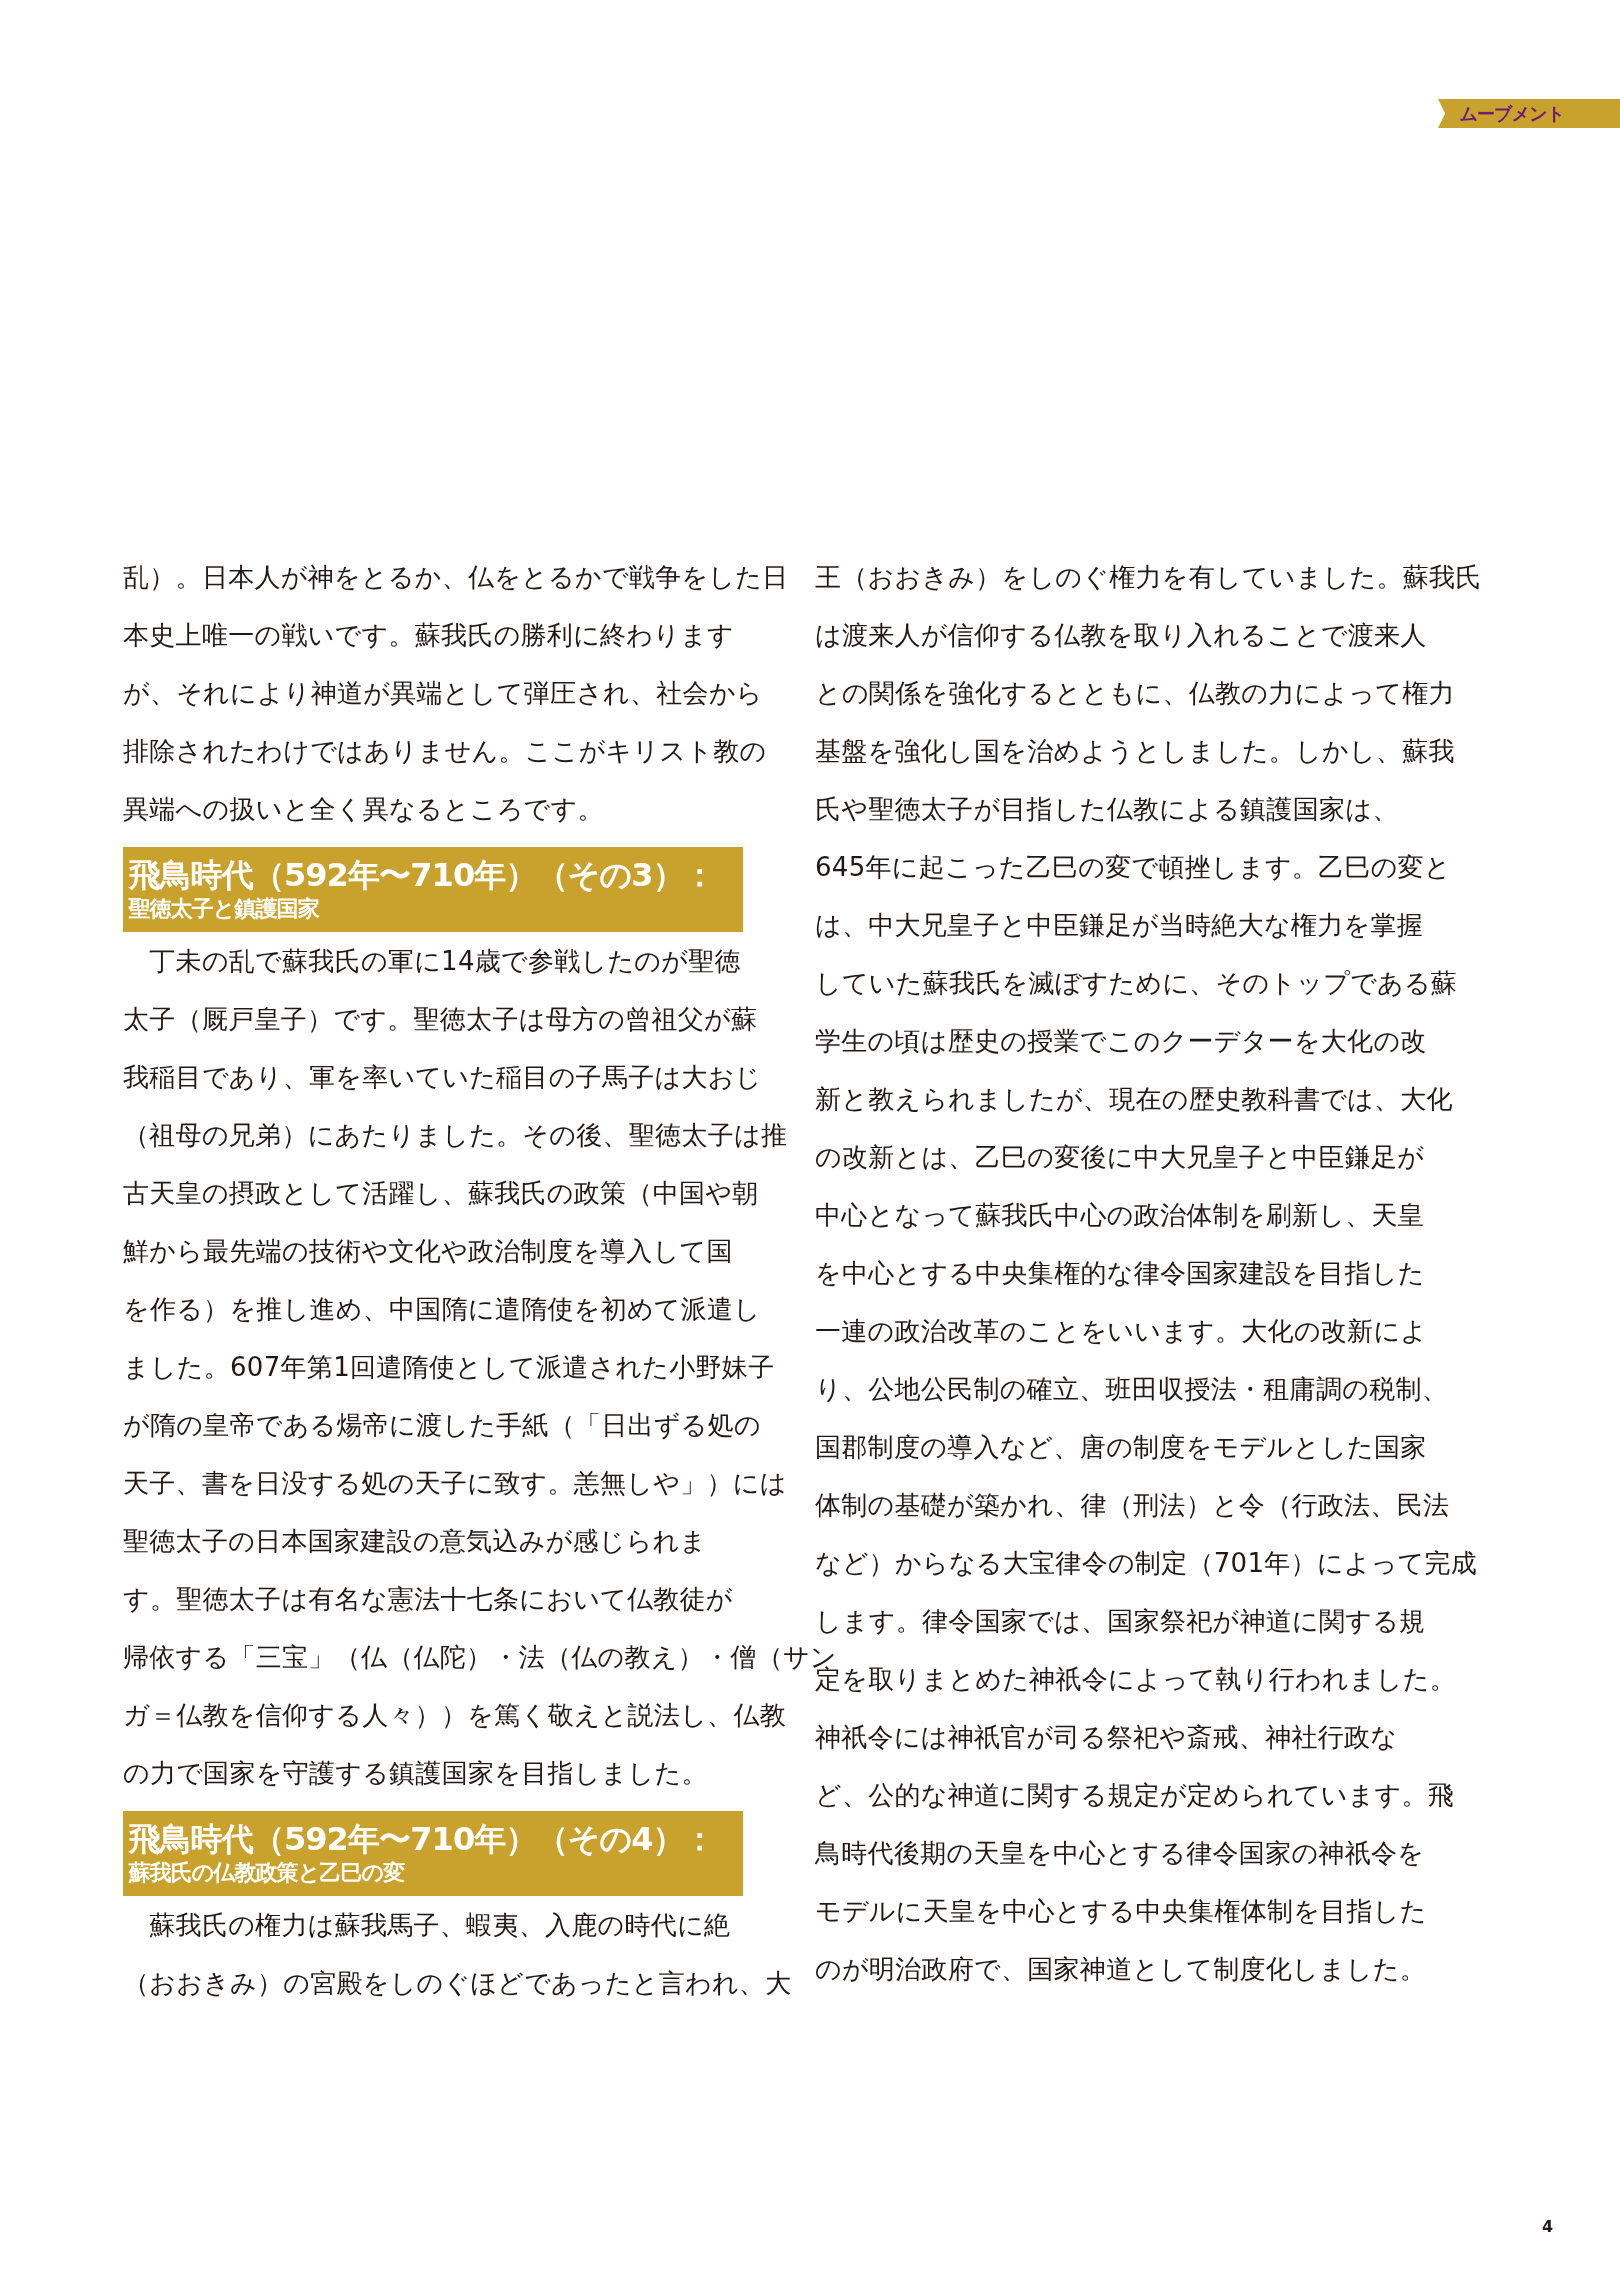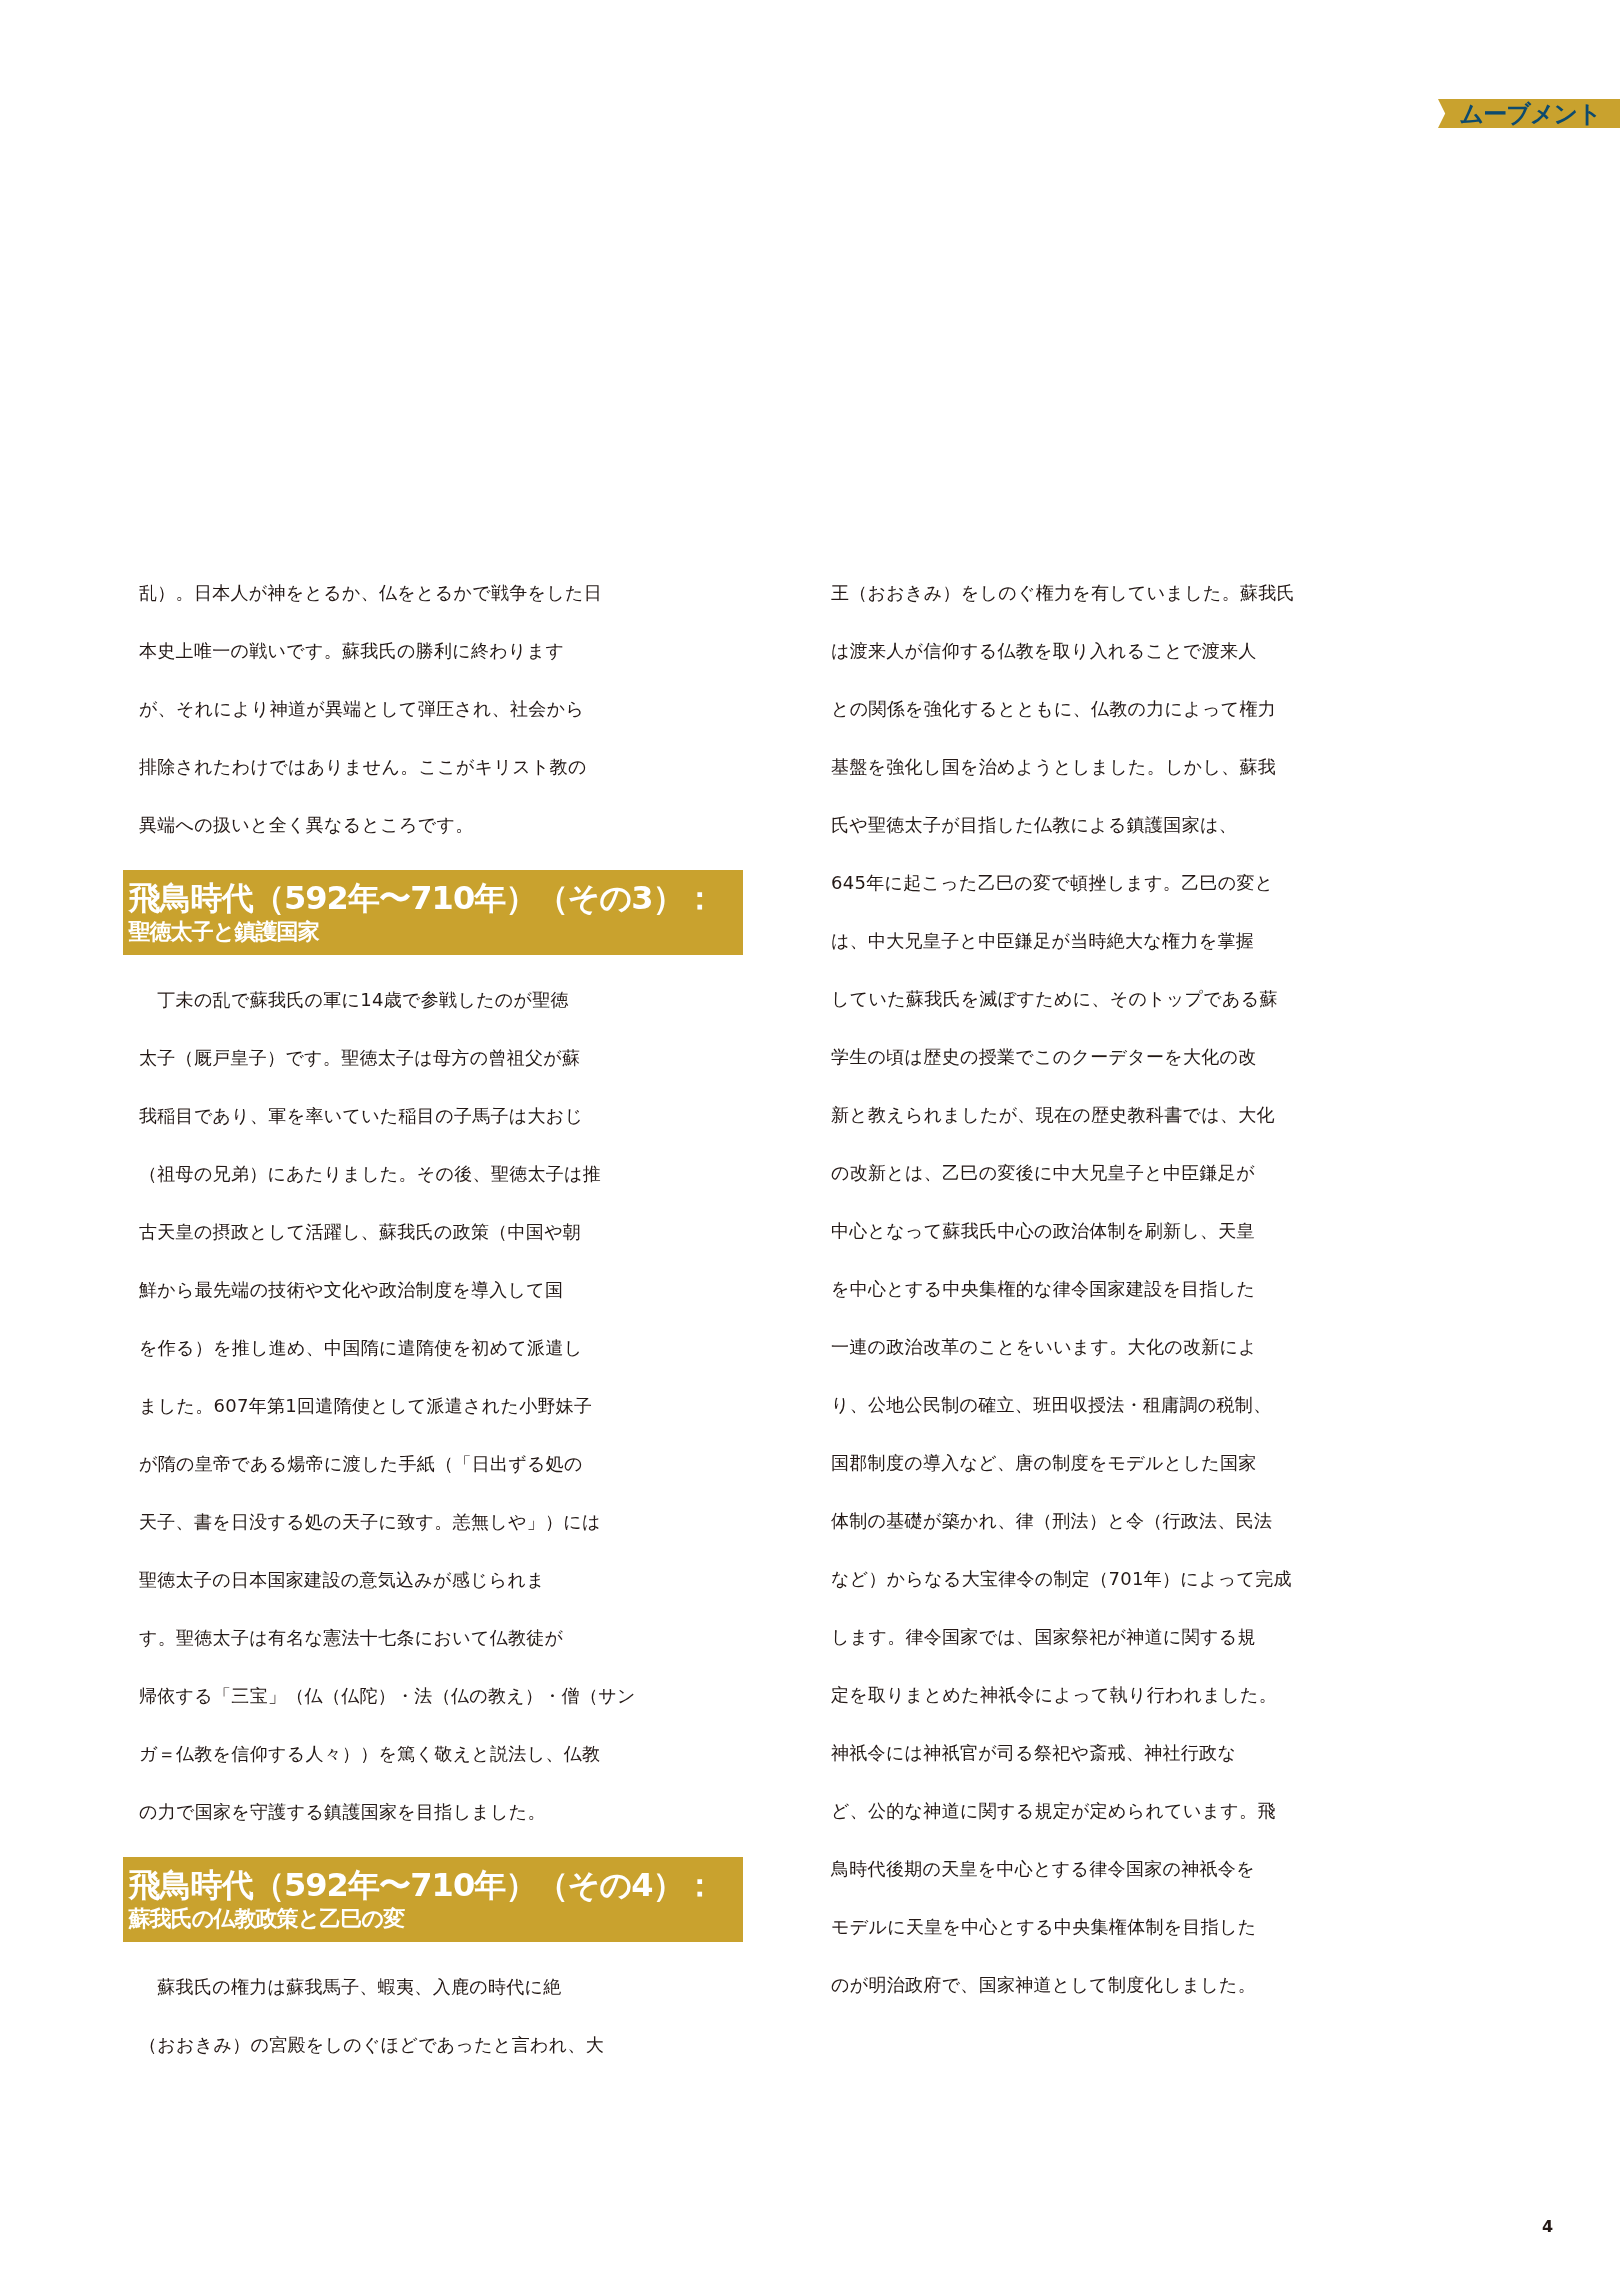--- a/index.html
+++ b/index.html
@@ -22,35 +22,35 @@
       width: 182px;
       height: 29px;
       background: #c9a22e;
       clip-path: polygon(0 0, 100% 0, 100% 100%, 0 100%, 7.2px 50%);
       display: flex;
       align-items: center;
       padding-left: 21.5px;
       box-sizing: border-box;
     }
     .section-tab span {
-      color: #0c4a6e;
+      color: #701a75;
       font-weight: bold;
-      font-size: 24px;
+      font-size: 18px;
       letter-spacing: -0.9px;
     }
     .column {
       position: absolute;
       top: 548px;
       width: 620px;
     }
     .col-left { left: 123px; }
     .col-right { left: 815px; }
     .para {
-      margin: 16px;
-      font-size: 18px;
+      margin: 0;
+      font-size: 26px;
       line-height: 58px;
       letter-spacing: 0.3px;
       text-align: justify;
       text-align-last: left;
       word-break: break-all;
       font-weight: 500;
     }
     .para .line {
       display: block;
       white-space: nowrap;

